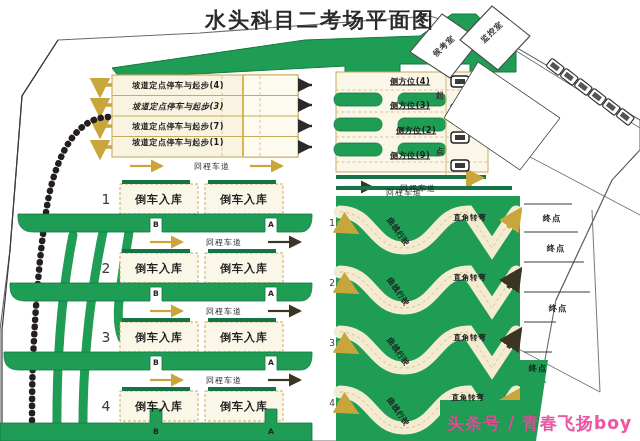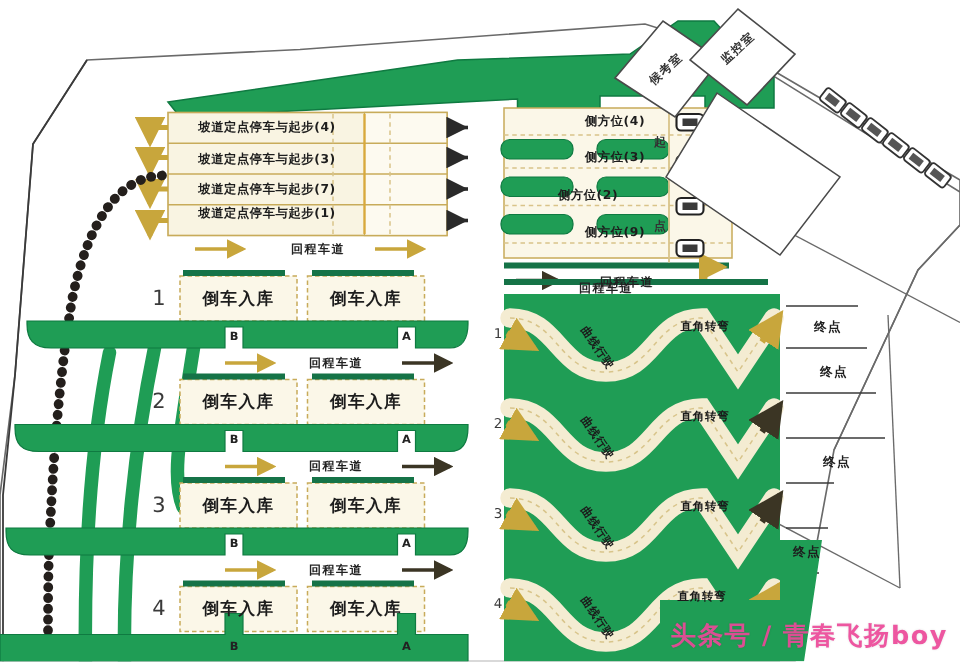--- a/index.html
+++ b/index.html
@@ -8,23 +8,23 @@
   #stage{position:relative;width:640px;height:441px;background:#ffffff;}
   #stage svg{position:absolute;left:0;top:0;}
 
   .ttl{position:absolute;left:0;top:0;width:640px;text-align:center;
        font-size:21px;font-weight:bold;color:#2b2b2b;letter-spacing:2px;
        padding-top:6px;}
 
   .lbl{position:absolute;color:#1d1d1d;white-space:nowrap;
        transform:translate(-50%,-50%);pointer-events:none;}
   .lbl-slope{font-size:8.2px;letter-spacing:.4px;font-weight:bold;}
-  .lbl-side{font-size:8.2px;letter-spacing:.4px;font-weight:bold;}
+  .lbl-side{font-size:8.2px;letter-spacing:.4px;font-weight:bold;text-decoration:underline;}
   .lbl-rev{font-size:11px;letter-spacing:1px;font-weight:bold;}
-  .lbl-lane{font-size:8px;letter-spacing:1px;font-weight:bold;color:#222;}
+  .lbl-lane{font-size:8px;letter-spacing:1px;font-weight:normal;color:#222;}
   .lbl-curve{font-size:7.6px;letter-spacing:.6px;font-weight:bold;color:#1b1b1b;}
   .lbl-end{font-size:8.4px;letter-spacing:1px;font-weight:bold;}
   .lbl-ab{font-size:7.6px;font-weight:bold;color:#222;}
   .lbl-num{font-size:14px;color:#3a3a3a;font-weight:normal;}
   .lbl-smnum{font-size:9px;color:#3a3a3a;}
   .lbl-room{font-size:8px;font-weight:bold;color:#333;letter-spacing:1px;}
   .lbl-qi{font-size:8px;font-weight:bold;color:#333;}
 
   .wm{position:absolute;right:8px;bottom:6px;font-size:17px;color:#ec4899;
       opacity:.92;letter-spacing:1px;font-weight:bold;
@@ -263,30 +263,31 @@
       </g>
 
       <path d="M520,360 L548,360 L536,441 L440,441 L440,400 L520,400 Z" fill="#1f9d55"></path>
     </g>
 
     <g>
       <rect x="336" y="186" width="176" height="4" fill="#157347"></rect>
     </g>
   </svg>
 
+  <div class="ttl">水头科目二考场平面图</div>
 
   <div class="lbl lbl-slope" style="left:178px;top:85px;">坡道定点停车与起步(4)</div>
-  <div class="lbl lbl-slope" style="left:178px;top:106px;">坡道定点停车与起步(3)</div>
+  <div class="lbl lbl-slope" style="left:178px;top:106px;font-style:italic;">坡道定点停车与起步(3)</div>
   <div class="lbl lbl-slope" style="left:178px;top:126px;">坡道定点停车与起步(7)</div>
   <div class="lbl lbl-slope" style="left:178px;top:142px;">坡道定点停车与起步(1)</div>
   <div class="lbl lbl-lane" style="left:212px;top:166px;">回程车道</div>
 
   <div class="lbl lbl-side" style="left:410px;top:81px;">侧方位(4)</div>
   <div class="lbl lbl-side" style="left:410px;top:105px;">侧方位(3)</div>
-  <div class="lbl lbl-side" style="left:392px;top:130px;">侧方位(2)</div>
+  <div class="lbl lbl-side" style="left:416px;top:130px;">侧方位(2)</div>
   <div class="lbl lbl-side" style="left:410px;top:155px;">侧方位(9)</div>
   <div class="lbl lbl-lane" style="left:418px;top:188px;">回程车道</div>
   <div class="lbl lbl-qi" style="left:440px;top:95px;">起</div>
   <div class="lbl lbl-qi" style="left:440px;top:151px;">点</div>
 
   <div class="lbl lbl-num" style="left:106px;top:199px;">1</div>
   <div class="lbl lbl-rev" style="left:159px;top:199px;">倒车入库</div>
   <div class="lbl lbl-rev" style="left:244px;top:199px;">倒车入库</div>
   <div class="lbl lbl-ab" style="left:156px;top:224px;">B</div>
   <div class="lbl lbl-ab" style="left:271px;top:224px;">A</div>

